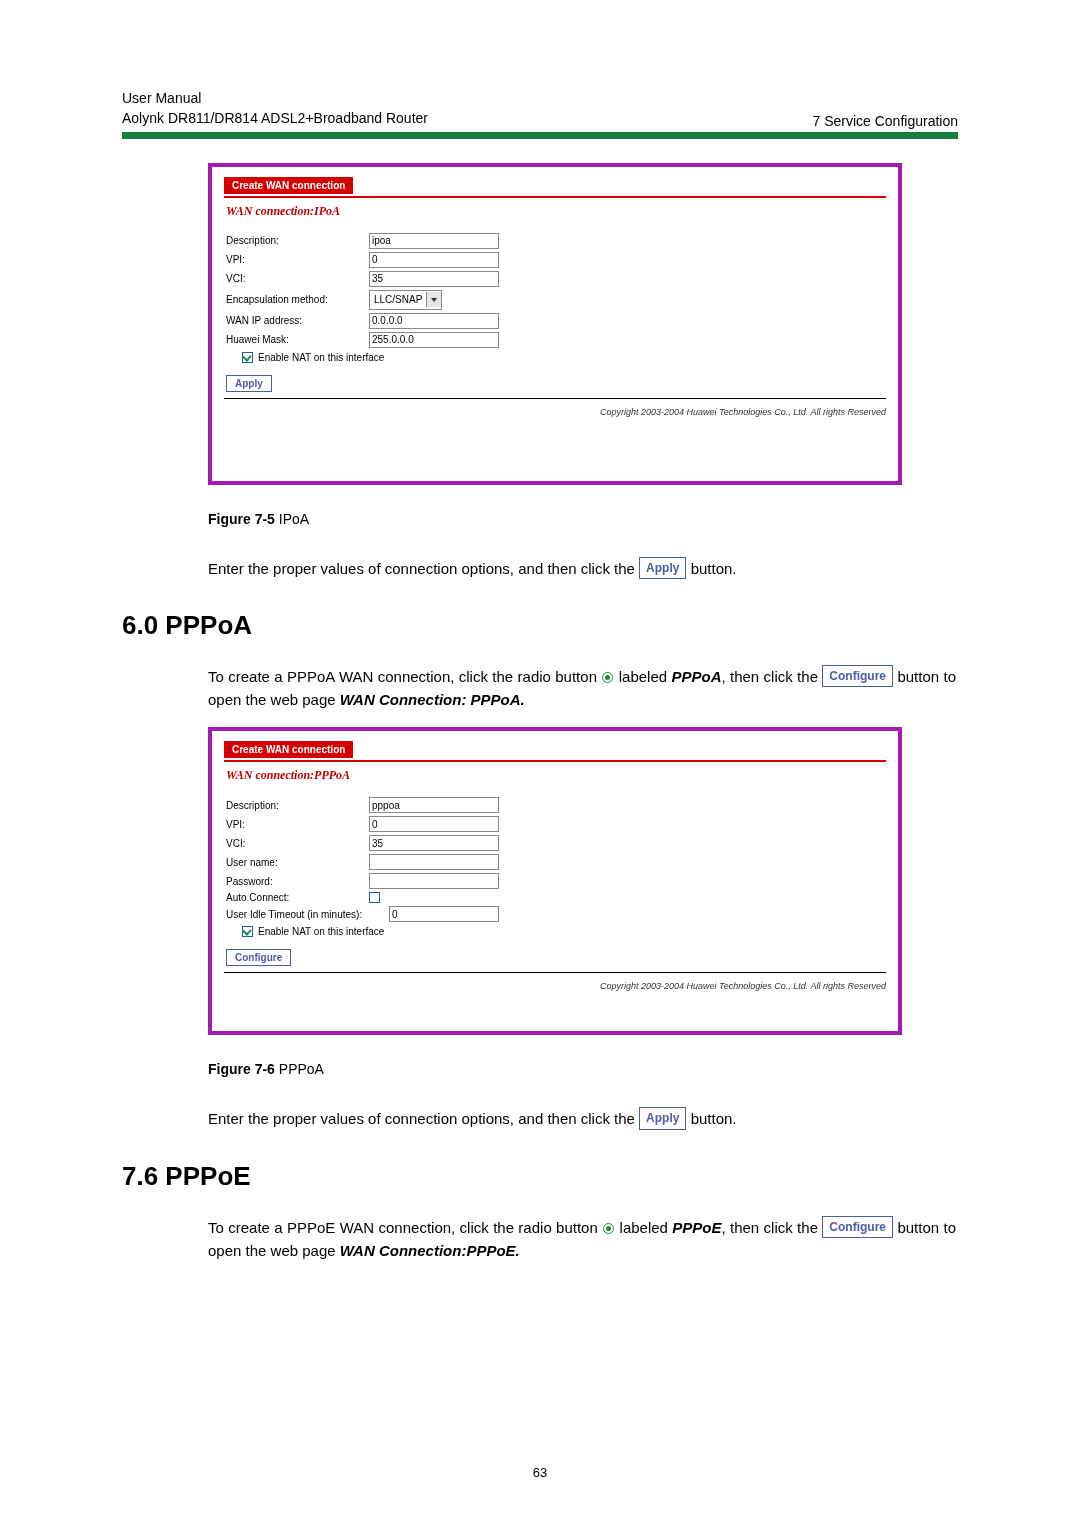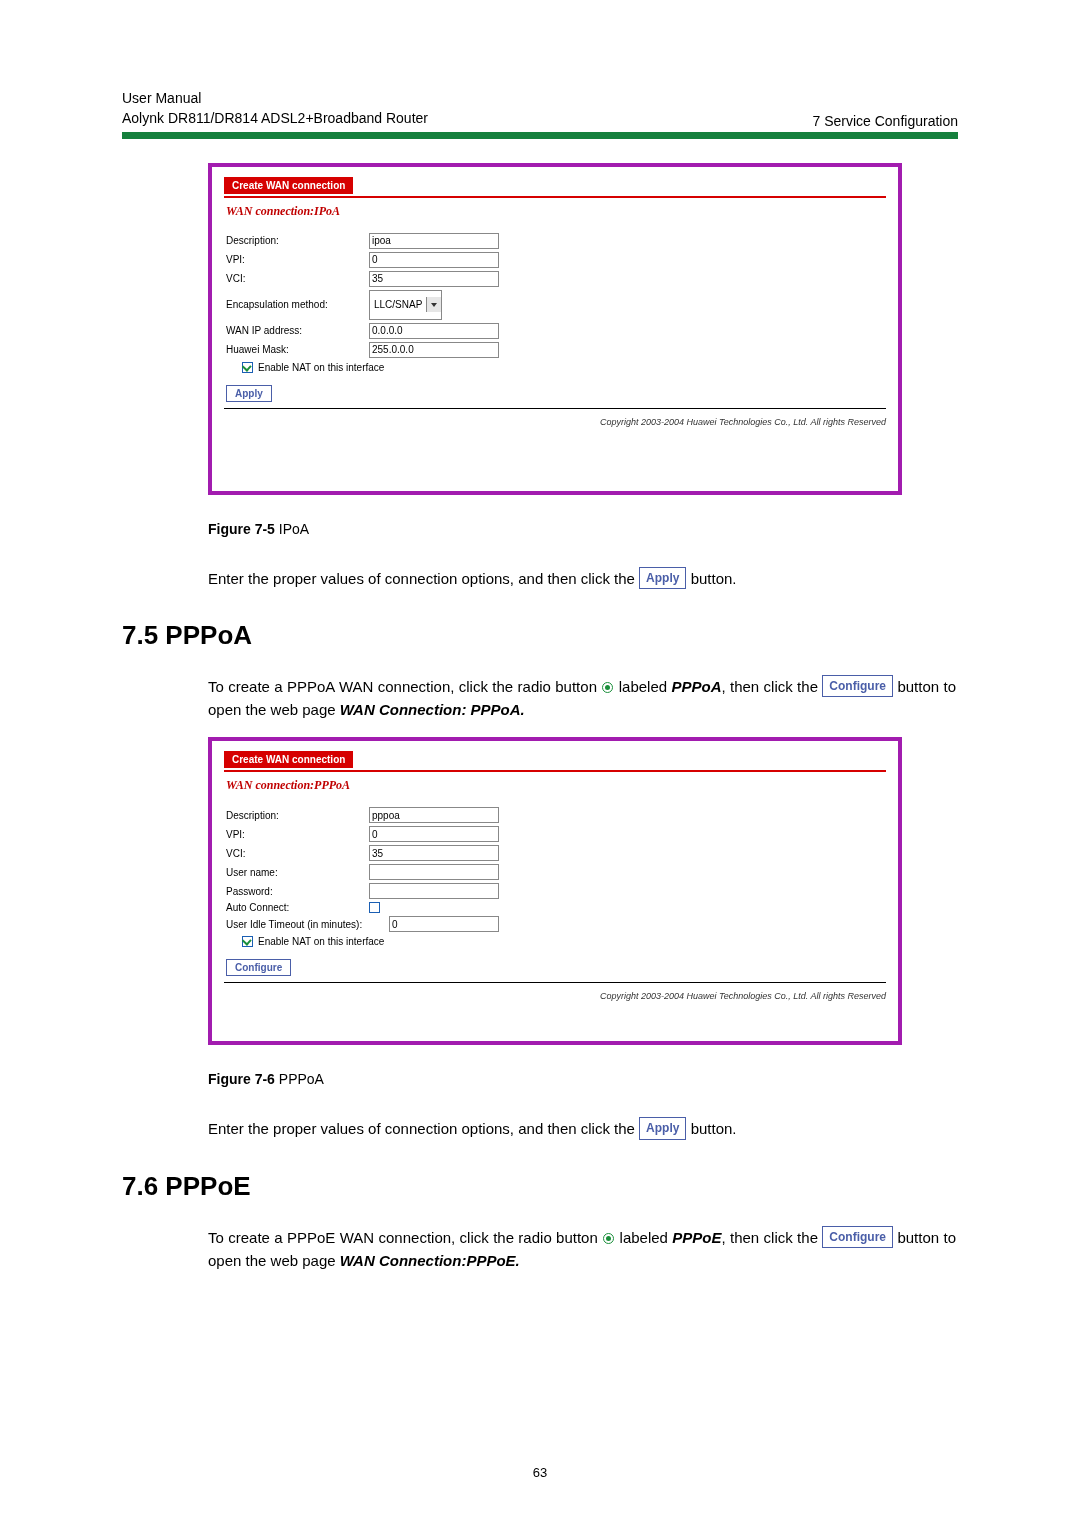--- a/index.html
+++ b/index.html
@@ -70,21 +70,21 @@
     border: 1px solid #888;
     font-size: 10px;
     padding: 0 2px;
     background: #fff;
   }
   .select-wrap {
     display: inline-flex;
     align-items: center;
     border: 1px solid #888;
     background: #fff;
-    height: 30px;
+    height: 20px;
   }
   .select-text {
     font-size: 10px;
     padding: 0 4px;
     min-width: 56px;
   }
   .select-btn {
     width: 15px;
     height: 15px;
     background: #e6e6e6;
@@ -231,21 +231,21 @@
     <strong>Figure 7-5 </strong><span>IPoA</span>
   </div>
 </div>
 
 <p class="body-text">
   <span>Enter the proper values of connection options, and then click the </span>
   <span class="inline-btn">Apply</span>
   <span> button.</span>
 </p>
 
-<h2 class="section-h">7.5  PPPoA</h2>
+<h2 class="section-h">6.0  PPPoA</h2>
 
 <p class="body-text" style="margin-top:6px;">
   <span>To create a PPPoA WAN connection, click the radio button </span>
   <span class="radio-ico"></span>
   <span> labeled </span>
   <strong><em>PPPoA</em></strong><span>, then click the </span>
   <span class="inline-btn">Configure</span>
   <span> button to open the web page </span>
   <strong><em>WAN Connection: PPPoA.</em></strong>
 </p>

